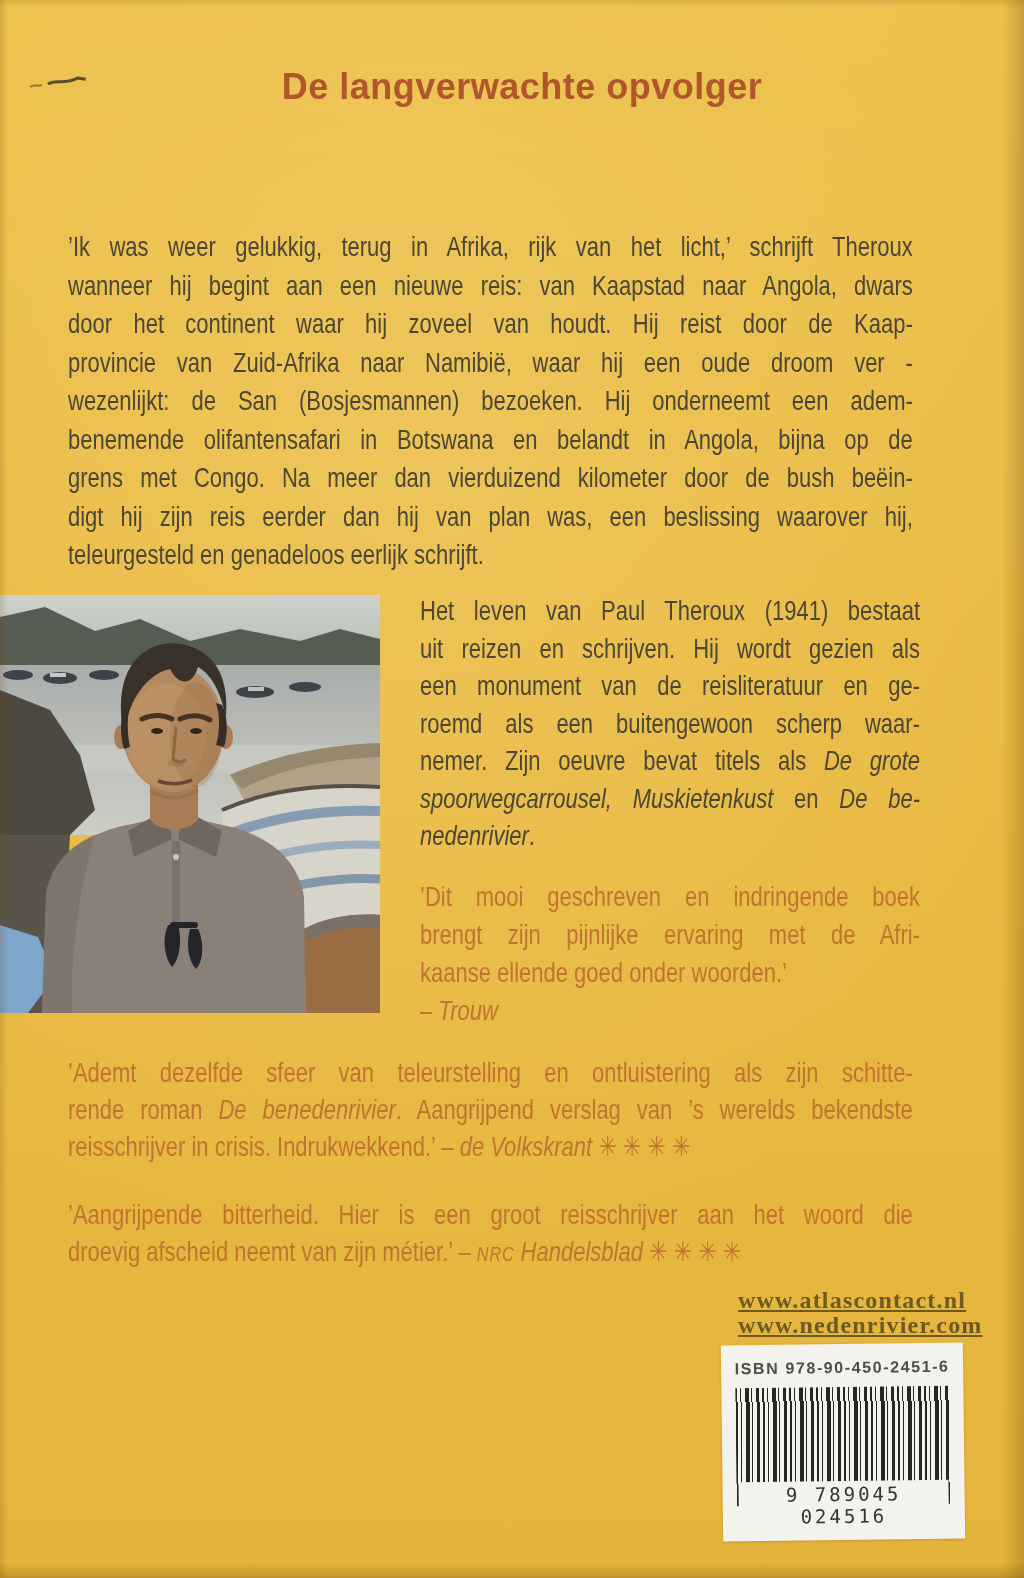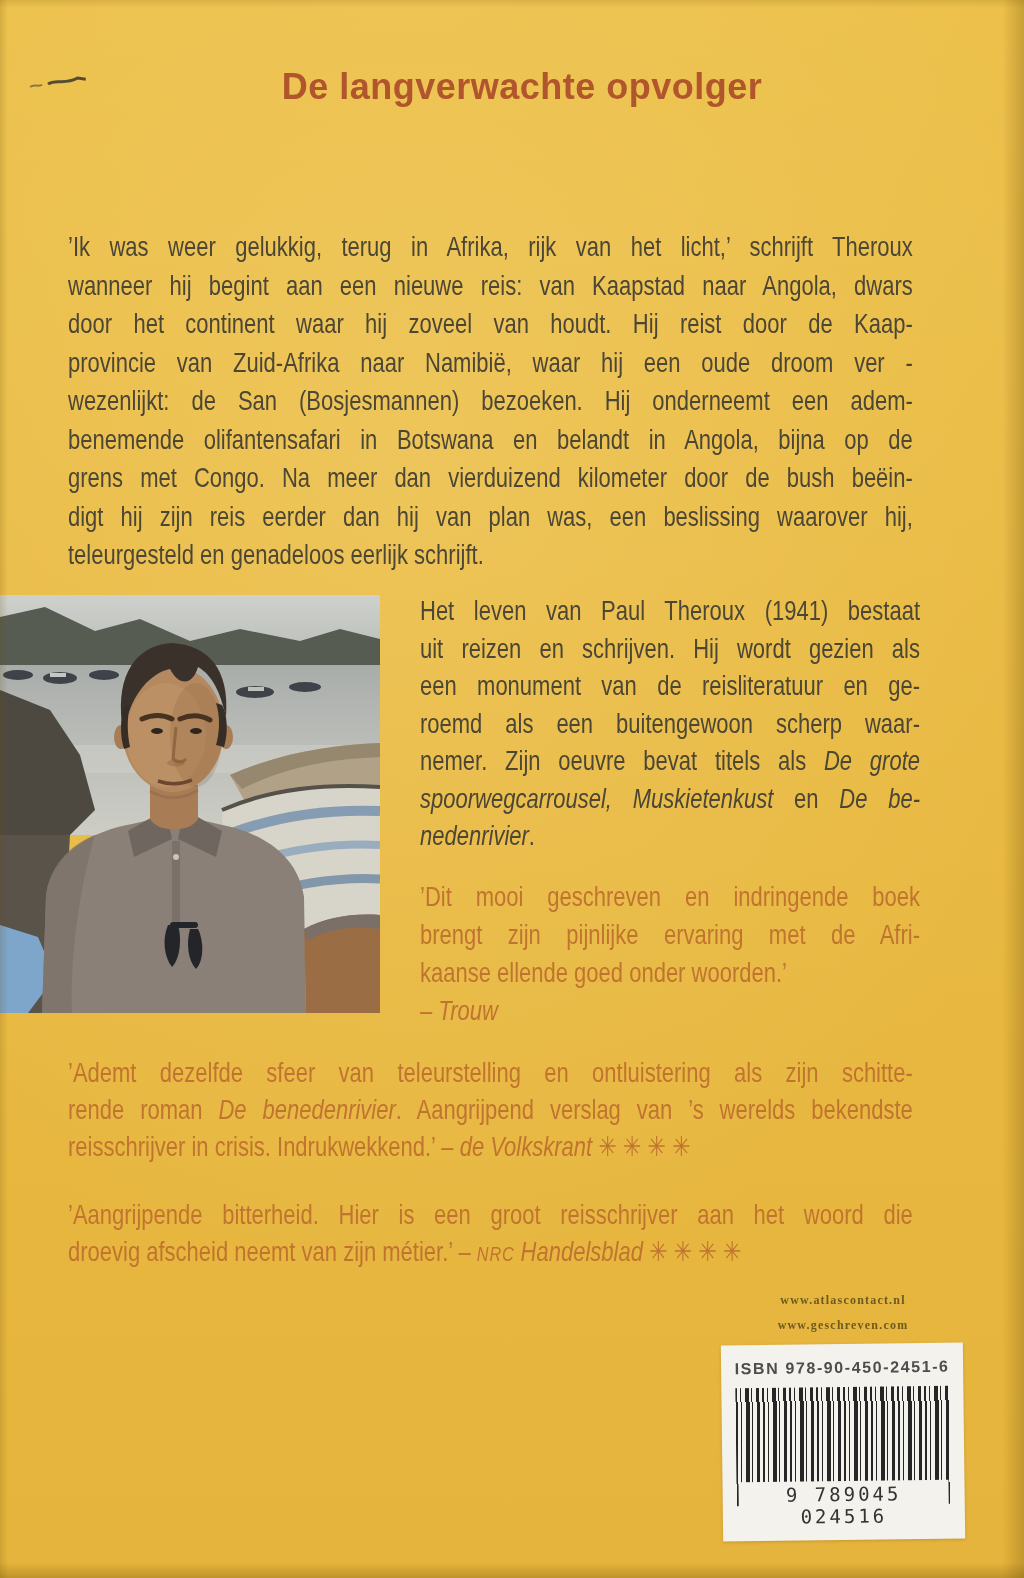--- a/index.html
+++ b/index.html
@@ -39,21 +39,21 @@
   .quote{color:var(--quote);}
   .quote-trouw{left:420px;top:878px;width:625px;font-size:27.5px;line-height:38px;}
   .quote-vk{left:68px;top:1054px;width:1056px;font-size:27.5px;line-height:37px;}
   .quote-nrc{left:68px;top:1196px;width:1056px;font-size:27.5px;line-height:37px;}
 
   .photo{position:absolute;left:0;top:595px;width:380px;height:418px;display:block;}
 
   .links{
     position:absolute;top:1288px;right:76px;width:210px;text-align:center;
     font-family:"Liberation Serif","DejaVu Serif",serif;font-weight:bold;
-    font-size:12px;line-height:25px;letter-spacing:1.2px;color:var(--link-text);
+    font-size:24px;line-height:25px;letter-spacing:1.2px;color:var(--link-text);text-decoration:underline;
   }
   .barcode-box{
     position:absolute;left:722px;top:1344px;width:242px;height:196px;
     background:var(--barcode-panel);transform:rotate(-.7deg);
     box-shadow:0 1px 3px rgba(90,60,0,.25);
   }
   .isbn{margin-top:15px;text-align:center;font-size:16px;font-weight:600;letter-spacing:1.6px;color:#4d4d4d;}
   .bars{
     width:214px;height:118px;margin:10px auto 0;
     background:repeating-linear-gradient(90deg,
@@ -191,21 +191,21 @@
       <div class="ln">reisschrijver in crisis. Indrukwekkend.’ – <span class="it">de Volkskrant</span> ✳ ✳ ✳ ✳</div>
     </div>
 
   <div class="textblock quote quote-nrc">
       <div class="ln just">’Aangrijpende bitterheid. Hier is een groot reisschrijver aan het woord die</div>
       <div class="ln">droevig afscheid neemt van zijn métier.’ – <span class="sc">NRC</span> <span class="it">Handelsblad</span> ✳ ✳ ✳ ✳</div>
     </div>
 
   <div class="links">
     <div>www.atlascontact.nl</div>
-    <div>www.geschreven.com</div>
+    <div>www.nedenrivier.com</div>
   </div>
 
   <div class="barcode-box">
     <div class="isbn">ISBN 978-90-450-2451-6</div>
     <div class="bars"></div>
     <div class="digits">9 789045 024516</div>
   </div>
 
   <div class="edge edge-r"></div>
   <div class="edge edge-b"></div>

